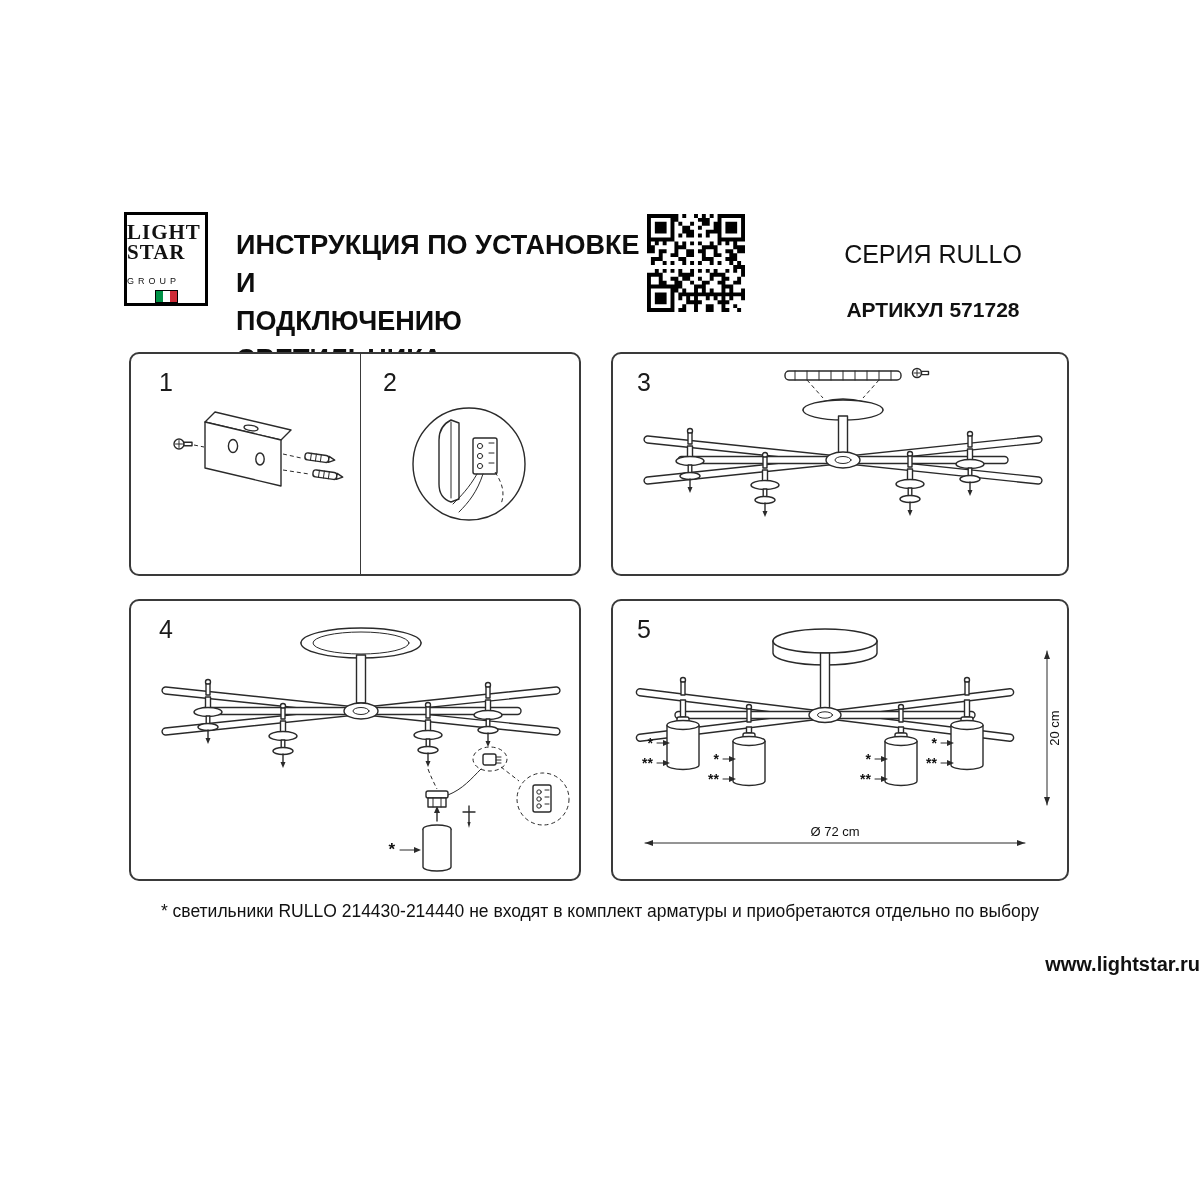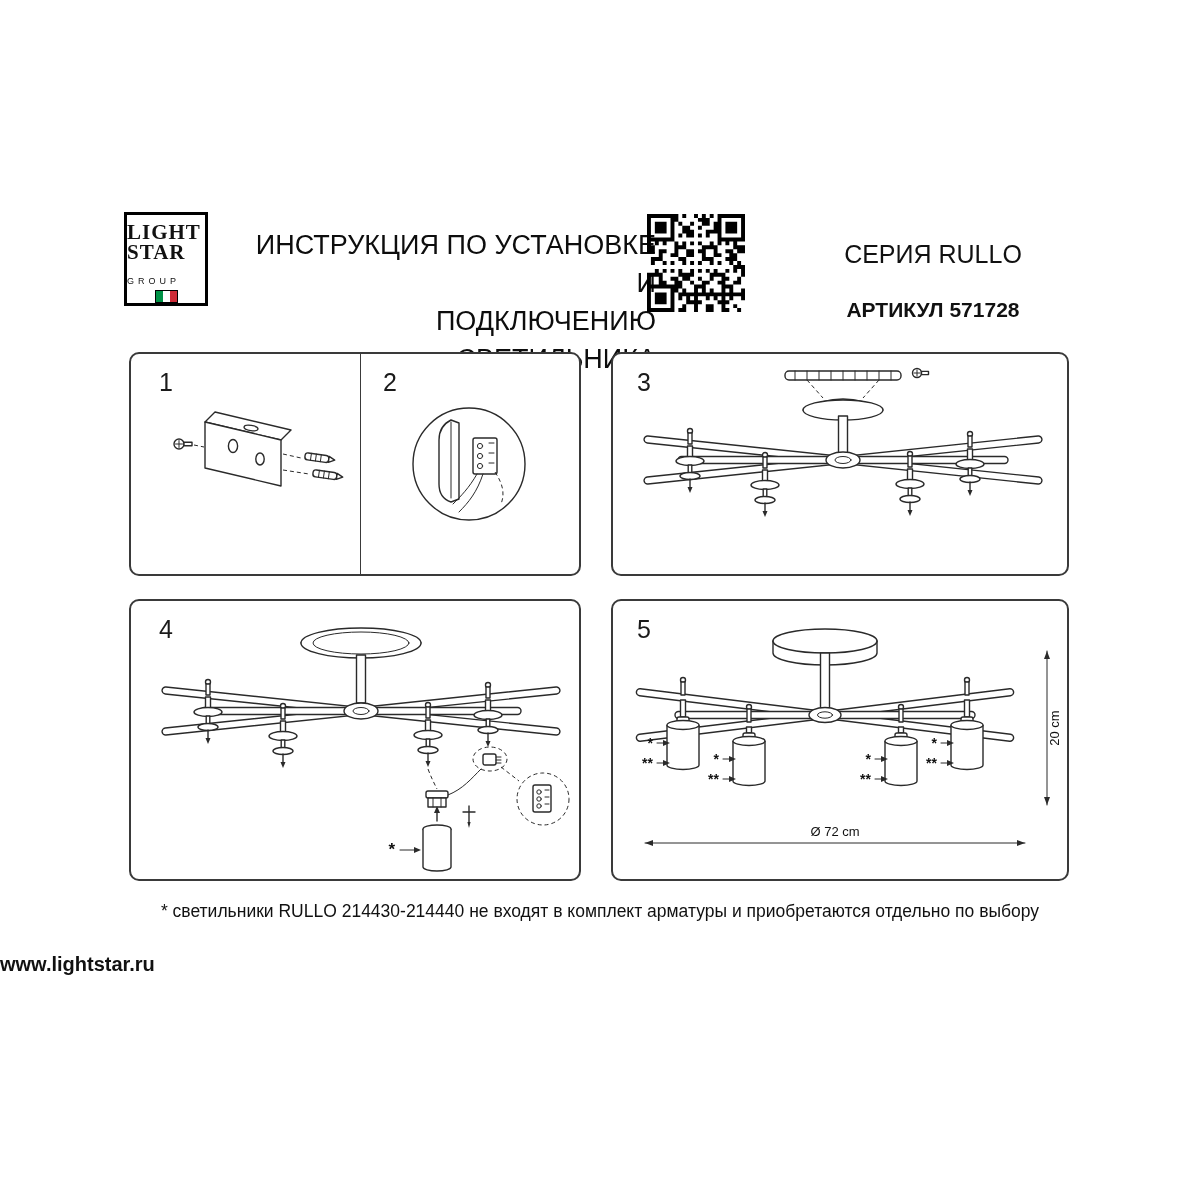--- a/index.html
+++ b/index.html
@@ -12,21 +12,21 @@
             border:3px solid #000;box-sizing:border-box;}
   .logo-light,.logo-star{font-family:"Liberation Serif",serif;font-weight:bold;
             font-size:21px;line-height:20px;letter-spacing:1px;}
   .logo-light{margin-top:7px;}
   .logo-group{font-size:9px;letter-spacing:4px;margin-top:14px;}
   .logo-flag{width:21px;height:11px;margin:4px auto 0;display:flex;border:1px solid #000;}
   .logo-flag i{flex:1;display:block;}
   .fg{background:#009246;} .fw{background:#ffffff;} .fr{background:#ce2b37;}
 
   .title{position:absolute;left:236px;top:226px;width:420px;
-         font-size:27px;font-weight:normal;line-height:38px;color:#0d0d0d;text-align:right;}
+         font-size:27px;font-weight:bold;line-height:38px;color:#0d0d0d;}
   .qr{position:absolute;left:646px;top:214px;width:100px;height:98px;}
   .series-block{position:absolute;left:828px;top:240px;width:210px;text-align:center;}
   .series{font-size:25px;font-weight:normal;}
   .article{font-size:21px;font-weight:bold;margin-top:29px;}
 
   
   .panel{position:absolute;border:2px solid #3a3a3a;border-radius:10px;
          box-sizing:border-box;background:#fff;}
   .panel-12{left:129px;top:352px;width:452px;height:224px;}
   .panel-3 {left:611px;top:352px;width:458px;height:224px;}
@@ -42,21 +42,21 @@
   .thin{stroke-width:1;}
   .dash{fill:none;stroke:#2a2a2a;stroke-width:1;stroke-dasharray:4 3;}
   .fill{fill:#2a2a2a;stroke:none;}
   svg text{font-family:"Liberation Sans",sans-serif;fill:#111;}
   .dim{font-size:13px;}
   .mark{font-size:14px;font-weight:bold;}
   .mark-big{font-size:17px;font-weight:bold;}
 
   
   .footnote{position:absolute;left:0;right:0;top:901px;text-align:center;font-size:17.5px;}
-  .website{position:absolute;left:0;right:0;top:953px;text-align:left;
+  .website{position:absolute;left:0;right:0;top:953px;text-align:right;
            font-size:20px;font-weight:bold;}
 </style>
 </head>
 <body>
 
 <div class="page">
 
   <div class="logo-box">
     <div class="logo-light">LIGHT</div>
     <div class="logo-star">STAR</div>

